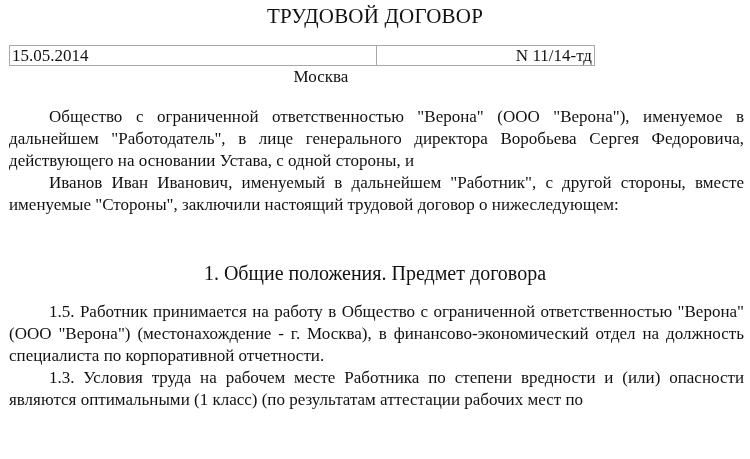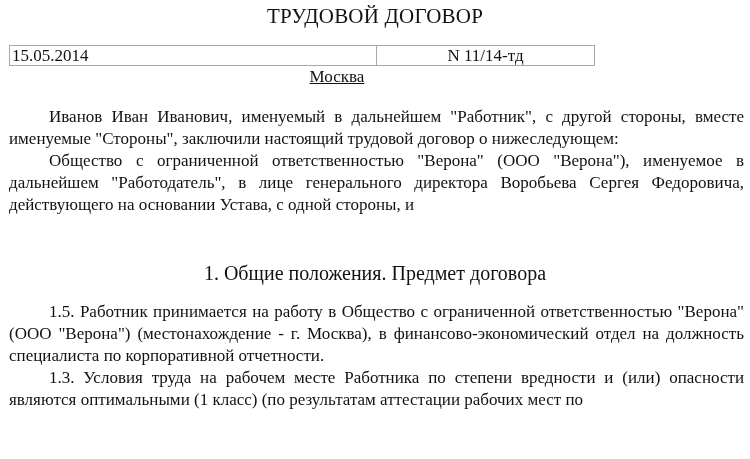--- a/index.html
+++ b/index.html
@@ -36,29 +36,28 @@
     }
     .header-table td {
       border: 1px solid #a8a8a8;
       padding: 0 2px;
       height: 19px;
       line-height: 19px;
       font-size: 17px;
       white-space: nowrap;
     }
     .header-table td.left { text-align: left; width: 362px; }
-    .header-table td.right { text-align: center; }
+    .header-table td.right { text-align: right; }
     .city {
       position: absolute;
-      left: 16px;
+      left: 0;
       top: 67px;
       width: 642px;
       text-align: center;
       font-size: 17px;
-      text-decoration: underline;
     }
     .body-text {
       position: absolute;
       left: 9px;
       width: 735px;
       font-size: 17px;
       line-height: 22px;
       text-align: justify;
     }
     .body-text p {
@@ -88,22 +87,22 @@
         <tr>
       <td class="left">15.05.2014</td>
       <td class="right">N 11/14-тд</td>
     </tr>
   </tbody>
     </table>
 
   <div class="city">Москва</div>
 
   <div class="body-text intro">
+    <p>Общество с ограниченной ответственностью "Верона" (ООО "Верона"), именуемое в дальнейшем "Работодатель", в лице генерального директора Воробьева Сергея Федоровича, действующего на основании Устава, с одной стороны, и</p>
     <p>Иванов Иван Иванович, именуемый в дальнейшем "Работник", с другой стороны, вместе именуемые "Стороны", заключили настоящий трудовой договор о нижеследующем:</p>
-    <p>Общество с ограниченной ответственностью "Верона" (ООО "Верона"), именуемое в дальнейшем "Работодатель", в лице генерального директора Воробьева Сергея Федоровича, действующего на основании Устава, с одной стороны, и</p>
   </div>
 
   <div class="section-heading">1. Общие положения. Предмет договора</div>
 
   <div class="body-text clauses">
     <p>1.5. Работник принимается на работу в Общество с ограниченной ответственностью "Верона" (ООО "Верона") (местонахождение - г. Москва), в финансово-экономический отдел на должность специалиста по корпоративной отчетности.</p>
     <p>1.3. Условия труда на рабочем месте Работника по степени вредности и (или) опасности являются оптимальными (1 класс) (по результатам аттестации рабочих мест по</p>
   </div>
 </div>
 

